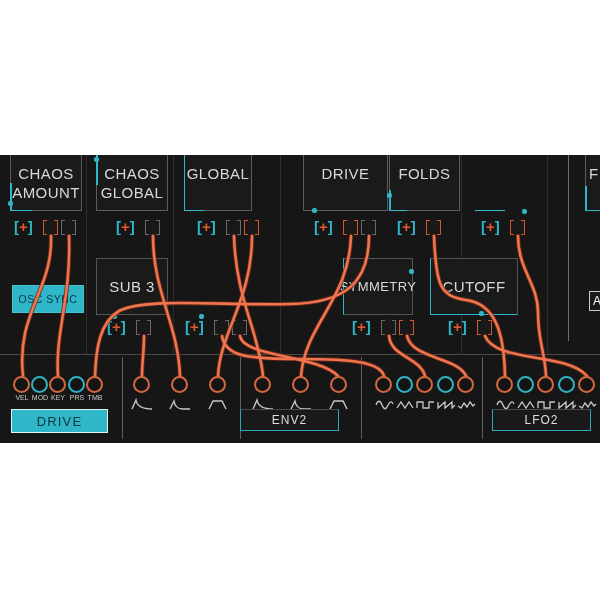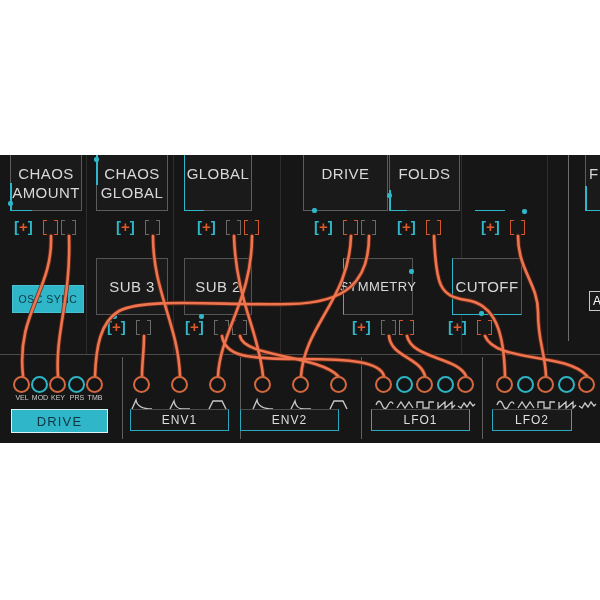--- a/index.html
+++ b/index.html
@@ -85,27 +85,24 @@
   <div class="mod" style="left:303px;width:85px">
     <span>DRIVE</span>
   </div>
   <div class="mod" style="left:585px;width:15px;border-right:none;align-items:flex-start;padding-left:3px">
     <span>F</span>
   </div>
 
   <div class="mod2" style="left:96px;width:72px">
     <span>SUB 3</span>
   </div>
-  <div class="mod2" style="left:184px;width:68px">
-    <span>SUB 2</span>
-  </div>
   <div class="mod2 teal-l" style="left:343px;width:70px;font-size:13px">
     <span>SYMMETRY</span>
   </div>
-  <div class="mod2 teal-l teal-b" style="left:452px;width:70px">
+  <div class="mod2 teal-l teal-b" style="left:430px;width:88px">
     <span>CUTOFF</span>
   </div>
   <div class="abox">
     <span>A</span>
   </div>
 
   <div class="tseg" style="left:10px;top:183px;width:1.5px;height:28px"></div>
   <div class="tseg" style="left:10px;top:209.5px;width:22px;height:1.5px"></div>
   <div class="tdot" style="left:8px;top:201px"></div>
   <div class="tseg" style="left:96px;top:155px;width:1.5px;height:30px"></div>
@@ -307,25 +304,19 @@
     </div>
   <div class="wicon" style="left:578px;top:399px">
       <svg width="19" height="12">
         <path d="M1,7 L4,9 L7,4 L10,8 L13,3 L16,7 L18,5" fill="none" stroke="#c8c8c8" stroke-width="1.3"></path>
       </svg>
     </div>
 
   <div class="btn-teal glb">
     <span>DRIVE</span>
   </div>
-  <div class="sec" style="left:130px;width:99px">
-    <span>ENV1</span>
-  </div>
   <div class="sec" style="left:240px;width:99px">
     <span>ENV2</span>
   </div>
-  <div class="sec" style="left:371px;width:99px">
-    <span>LFO1</span>
-  </div>
-  <div class="sec" style="left:492px;width:80px">
+  <div class="sec" style="left:492px;width:99px">
     <span>LFO2</span>
   </div>
 </div>
 
 </body></html>

